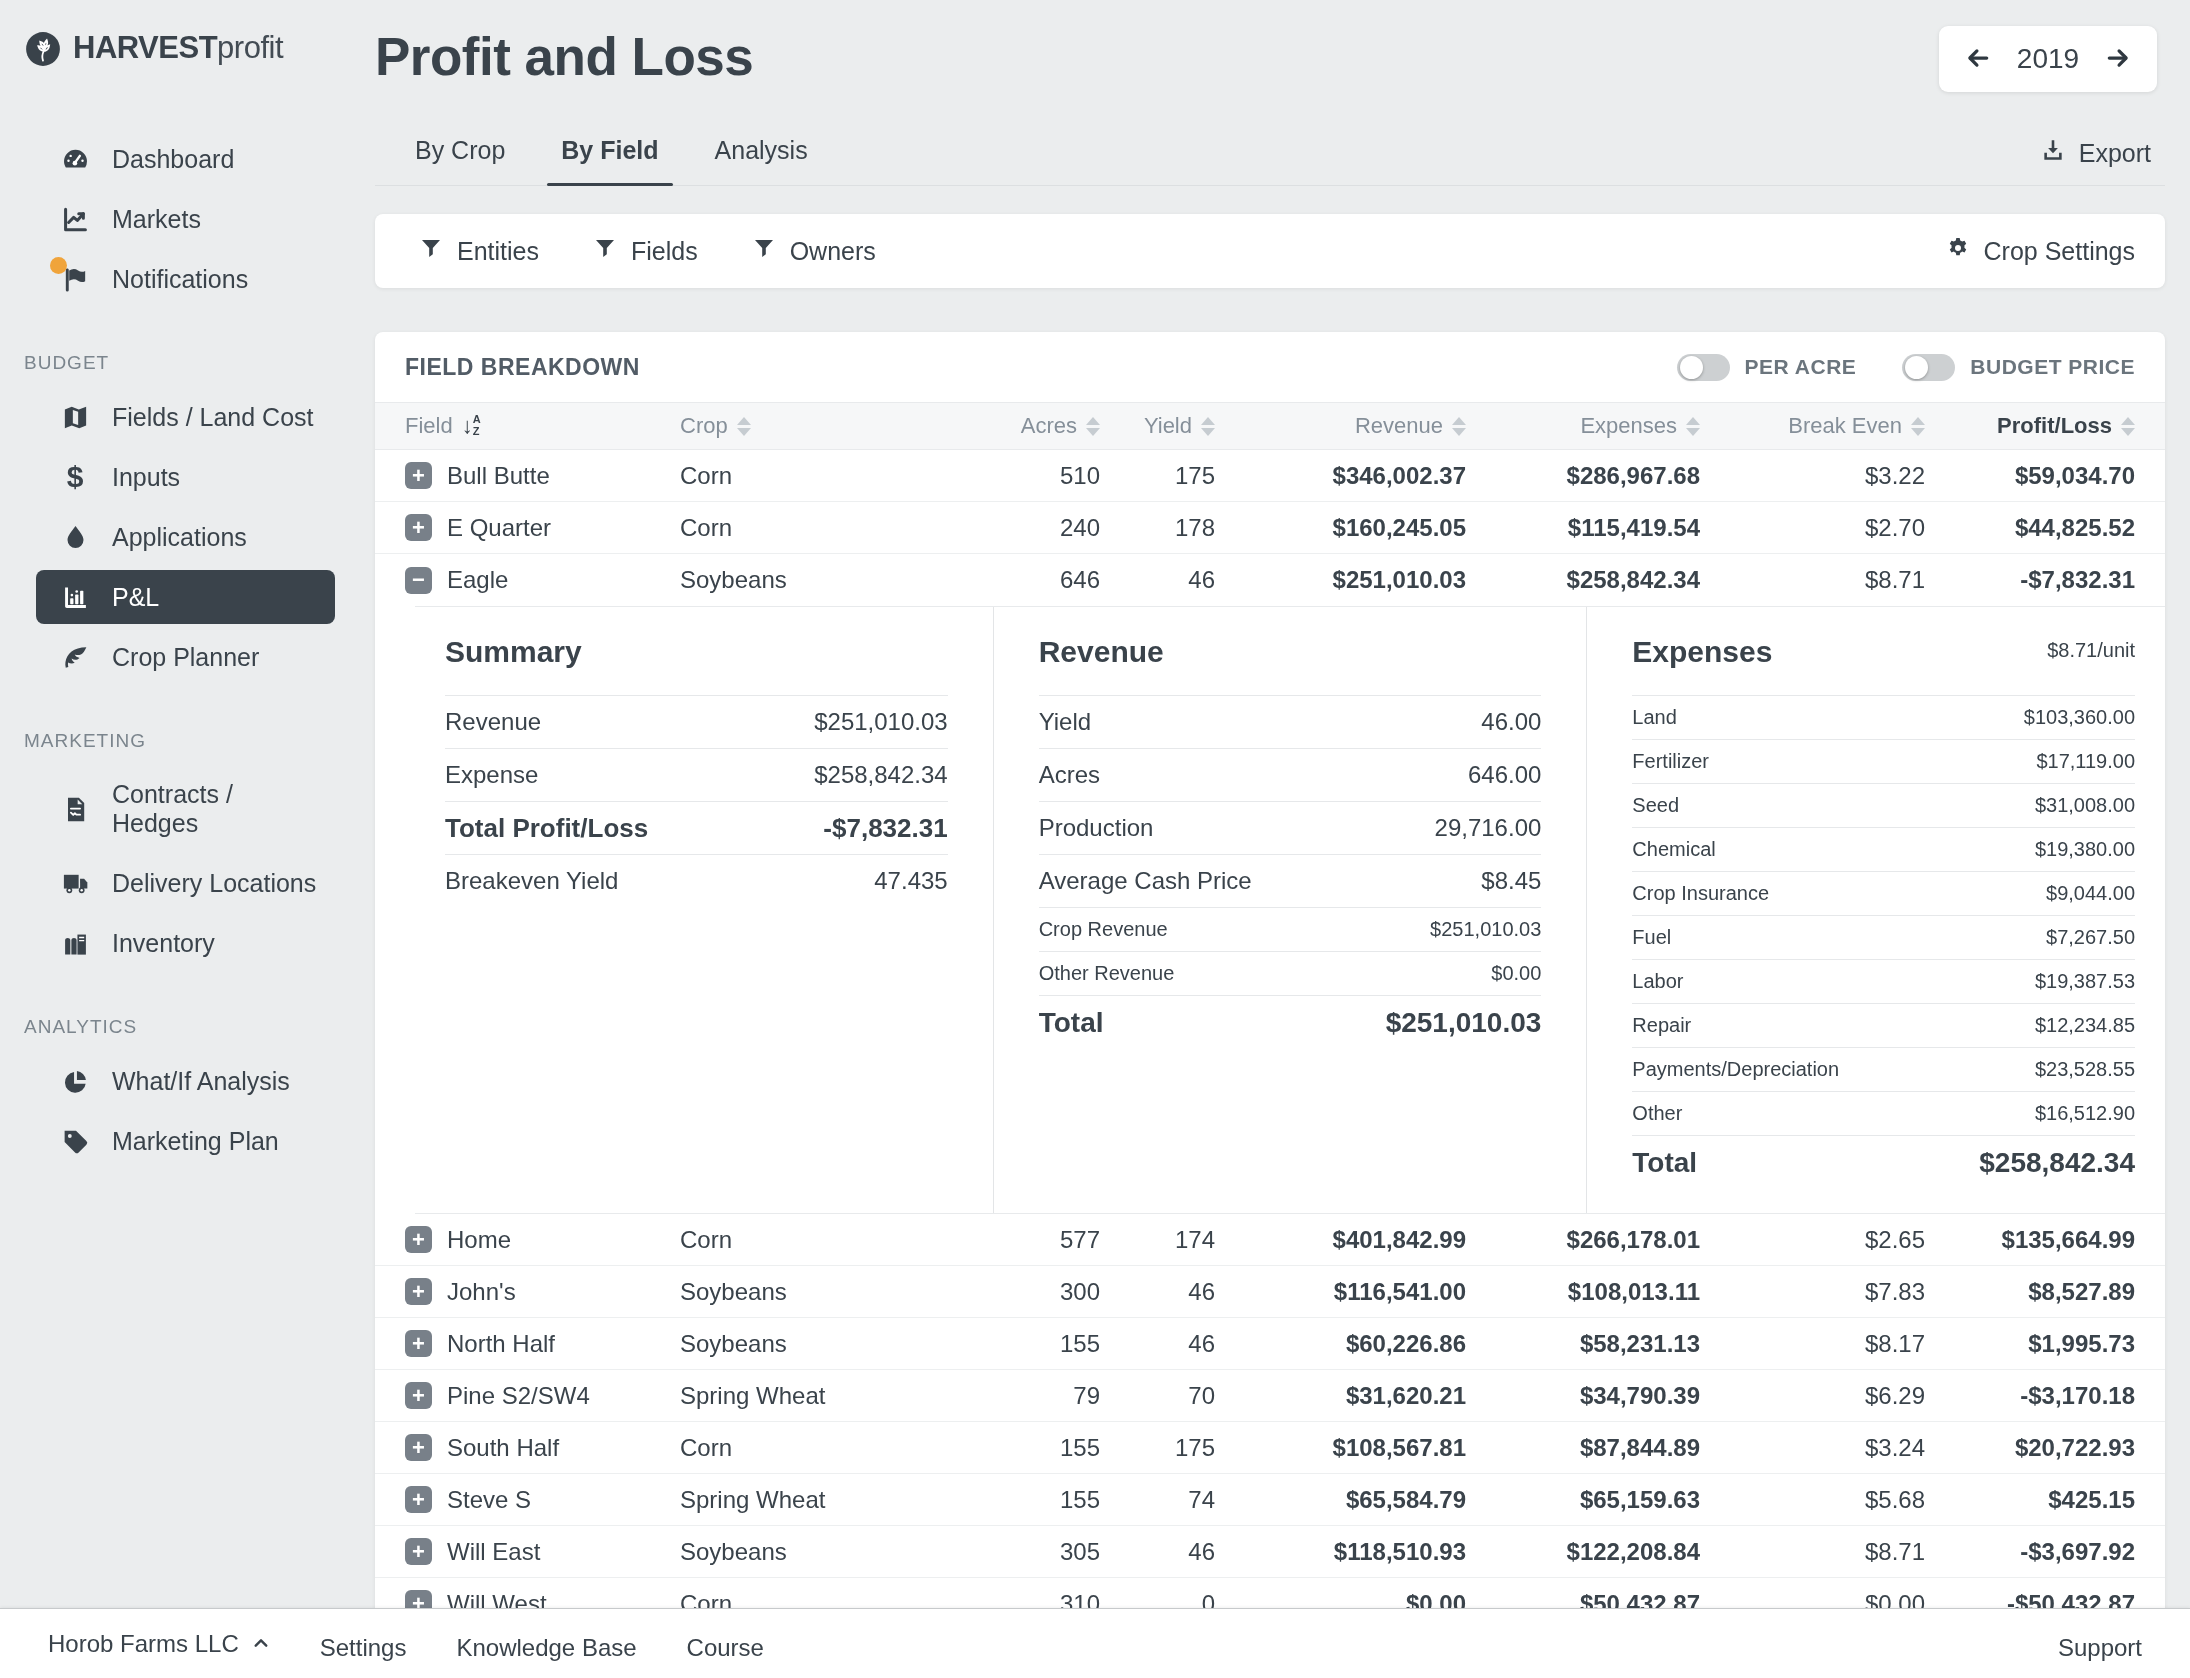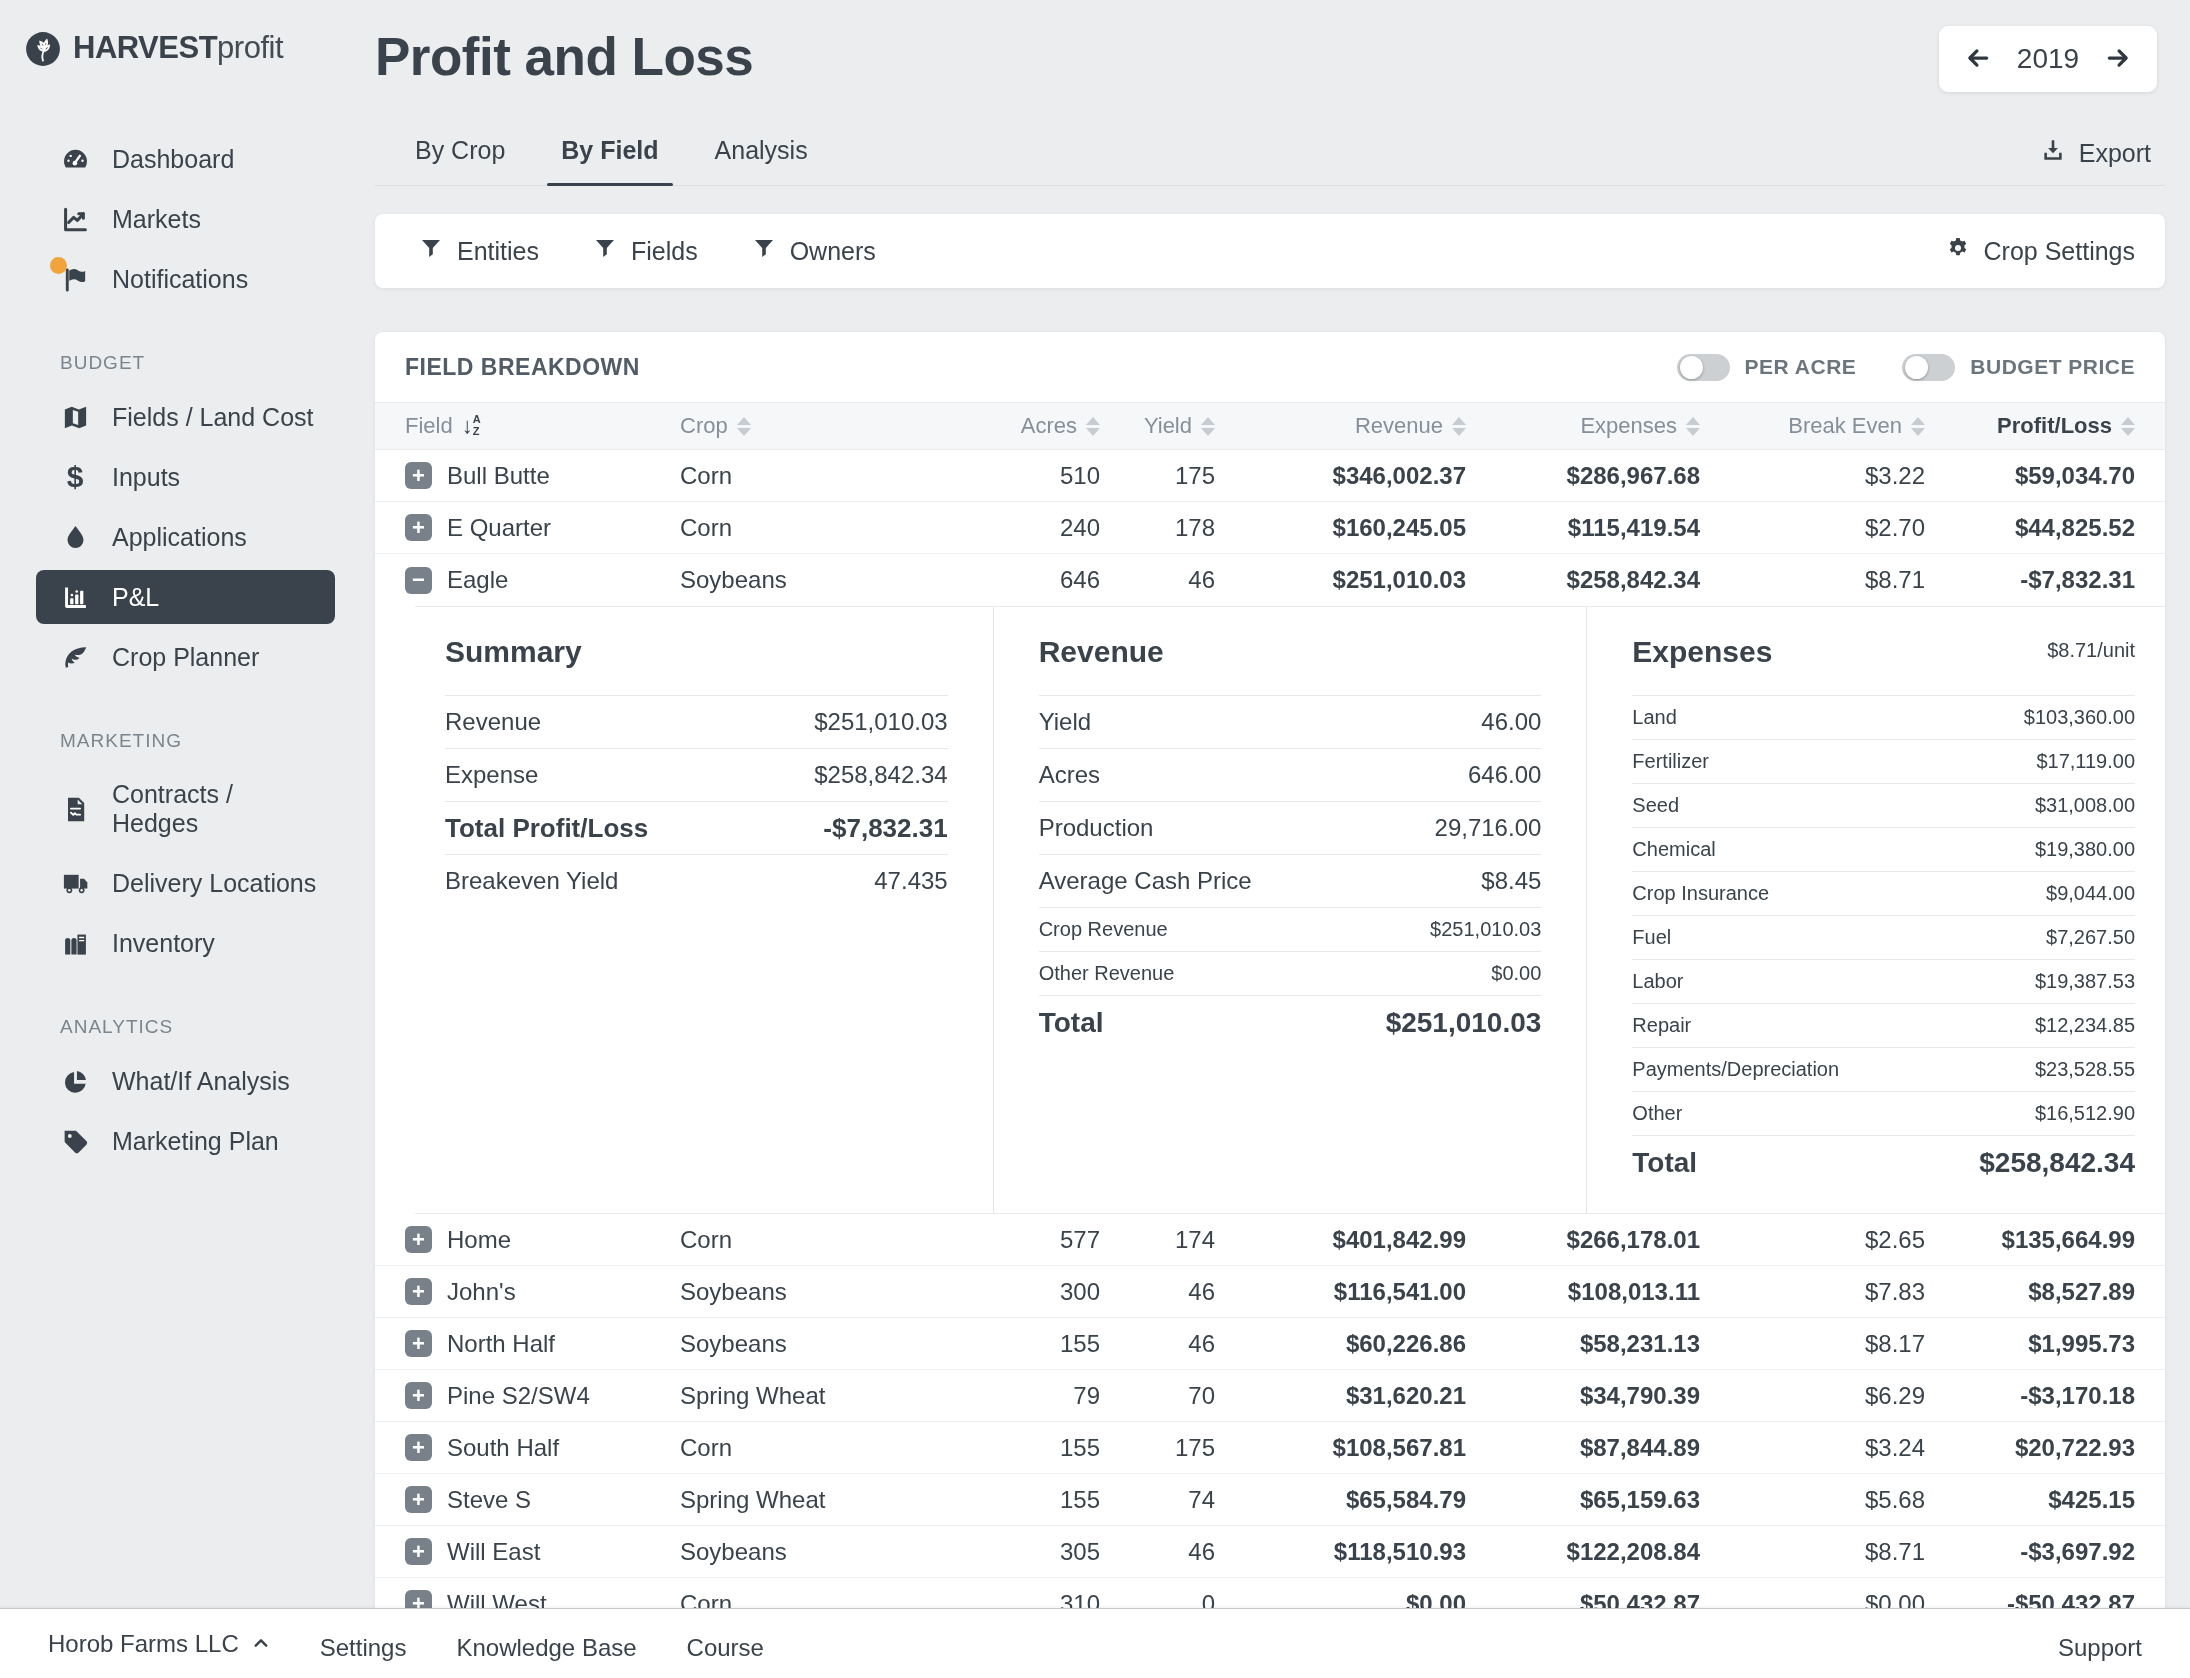--- a/index.html
+++ b/index.html
@@ -11,21 +11,21 @@
   .app { display:flex; height:1608px; overflow:hidden; }
 
   
   .sidebar { width:375px; flex:none; padding-top:30px; }
   .brand { display:flex; align-items:flex-start; gap:11px; padding-left:24px; margin-bottom:64px; }
   .brand-logo { width:38px; height:38px; color:#39424a; display:flex; }
   .brand-logo svg { width:38px; height:38px; }
   .brand-text { font-size:31px; letter-spacing:-0.5px; }
   .brand-text b { font-weight:800; }
   .brand-text .lt { font-weight:400; color:#434c54; }
-  .nav-label { padding-left:60px; font-size:19px; color:#7b858d; letter-spacing:1px; margin:46px 0 16px; }
+  .nav-label { padding-left:24px; font-size:19px; color:#7b858d; letter-spacing:1px; margin:46px 0 16px; }
   .nav-item { display:flex; align-items:center; gap:20px; margin:6px 40px 6px 36px;
               padding:12px 10px 12px 22px; border-radius:8px; font-size:25px; cursor:pointer; color:#3a434b; }
   .nav-item.active { background:#3a434b; color:#fff; }
   .nav-icon { width:34px; height:30px; display:flex; justify-content:center; align-items:center; position:relative; flex:none; }
   .nav-icon svg { width:29px; height:29px; }
   .dollar-glyph { font-size:30px; font-weight:800; }
   .badge-dot { position:absolute; left:-8px; top:-7px; width:17px; height:17px; border-radius:50%; background:#F0A43B; }
 
   
   .content { flex:1; padding:26px 25px 0 0; min-width:0; }

